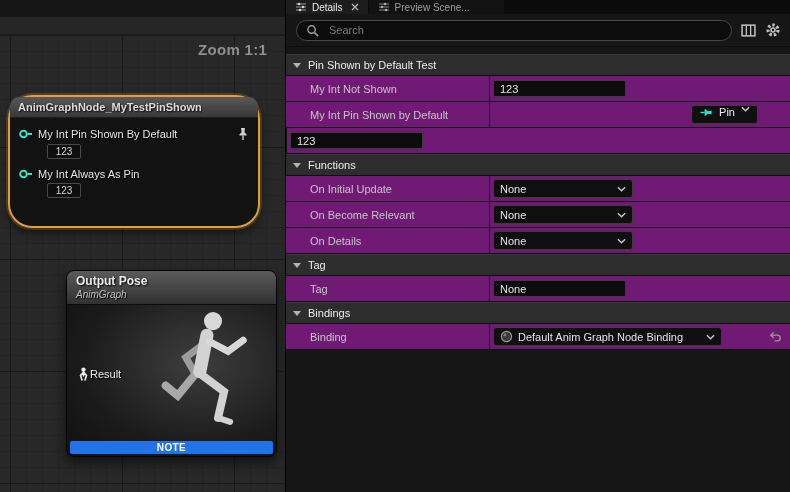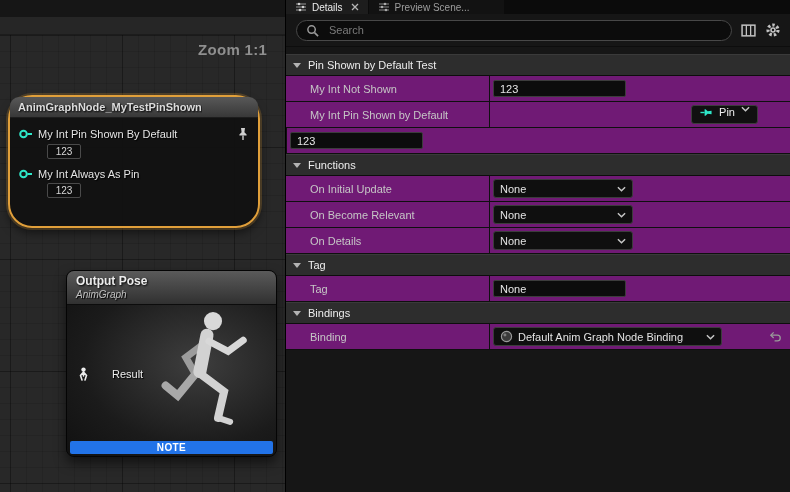--- a/index.html
+++ b/index.html
@@ -45,21 +45,21 @@
   .node-out { position:absolute; left:26px; top:253px; width:211px; height:187px;
     background:#131313; border:1px solid #040404; border-radius:8px; overflow:hidden;
     box-shadow:0 6px 12px rgba(0,0,0,.55);margin-left:40px; }
   .node-out .hdr2 { padding:3px 9px 4px; background:linear-gradient(180deg,rgba(108,108,108,.8),rgba(56,56,56,.8));
     border-bottom:1px solid #0c0c0c; }
   .out-title { font-size:12px; font-weight:bold; color:#ececec; text-shadow:1px 1px 2px #000; }
   .out-sub { font-size:10px; font-style:italic; color:#c0c0c0; text-shadow:1px 1px 1px #000; margin-top:1px; }
   .out-body { position:relative; height:152px;
     background:radial-gradient(ellipse at 62% 38%, #3e3e3e 0%, #1b1b1b 62%, #101010 100%); }
   .mannequin { position:absolute; right:2px; top:2px; }
-  .resultpin { position:absolute; left:10px; top:62px; display:flex; align-items:center; gap:22px; }
+  .resultpin { position:absolute; left:10px; top:62px; display:flex; align-items:center; gap:0; }
   .result-label { font-size:11px; color:#ececec; text-shadow:1px 1px 1px #000; }
   .notebar { position:absolute; left:3px; right:3px; bottom:3px; height:13px; background:#2273e8;
     border-radius:2px; display:flex; align-items:center; justify-content:center;
     font-size:10px; font-weight:bold; color:#fff; letter-spacing:.4px; }
 
   .ghost-node { position:absolute; top:479px; height:13px; background:#101010;
     border:1px solid #4a4a4a; border-bottom:none; border-radius:3px 3px 0 0; }
   .ghost-a { left:96px; width:84px; }
   .ghost-b { left:186px; width:46px; }
 

